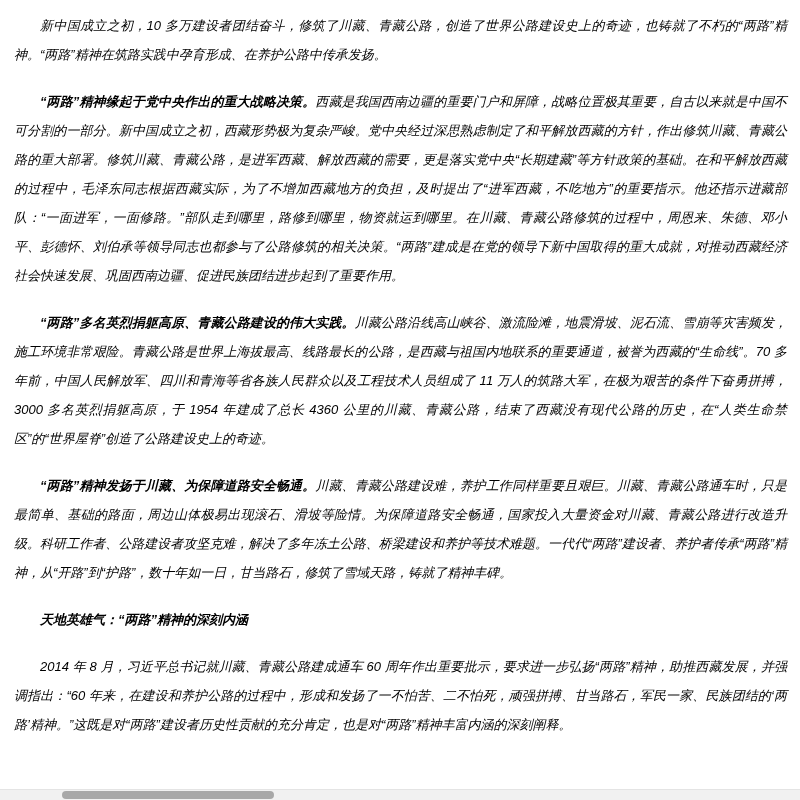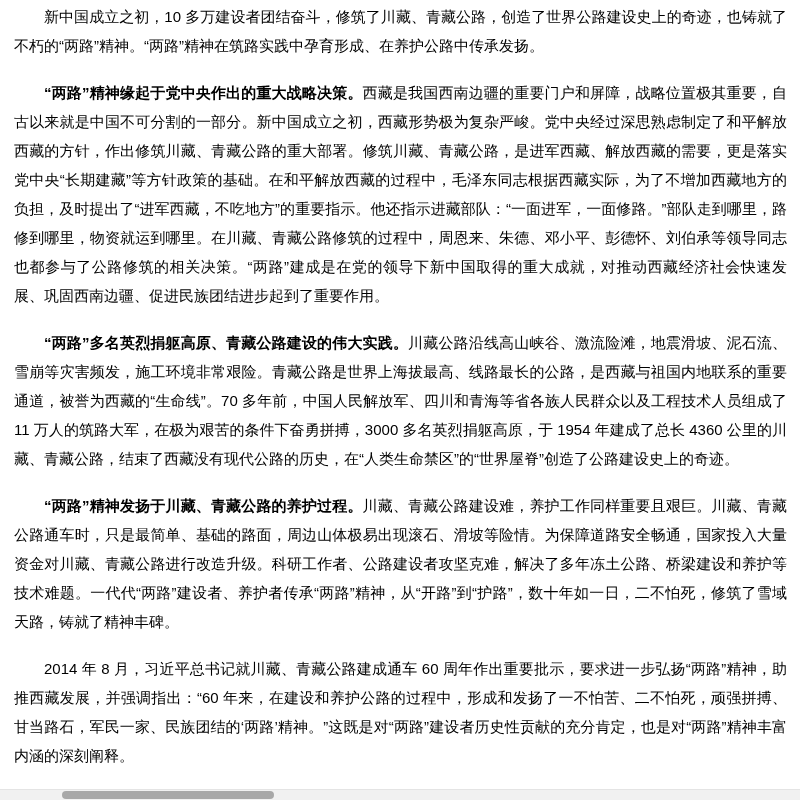--- a/index.html
+++ b/index.html
@@ -12,25 +12,26 @@
     background: #ffffff;
     overflow: hidden;
     position: relative;
     font-family: "Liberation Sans", "DejaVu Sans", sans-serif;
     color: #000000;
   }
   .doc {
     padding: 2px 13px 0 14px;
   }
   .para {
-    font-size: 15px;
+    font-size: 13px;
     line-height: 29px;
     text-align: justify;
     text-indent: 2em;
-    margin: 0 0 18px 0;
+    margin: 9px 0 18px 0;
+    font-style: italic;
   }
   .para b {
     font-weight: bold;
   }
   .para.heading {
     font-weight: bold;
     text-align: left;
   }
   .hscrollbar {
     position: absolute;
@@ -55,22 +56,23 @@
 <body>
 
 <div class="doc">
 
   <p class="para"><b></b><span>新中国成立之初，10 多万建设者团结奋斗，修筑了川藏、青藏公路，创造了世界公路建设史上的奇迹，也铸就了不朽的“两路”精神。“两路”精神在筑路实践中孕育形成、在养护公路中传承发扬。</span></p>
 
   <p class="para"><b>“两路”精神缘起于党中央作出的重大战略决策。</b><span>西藏是我国西南边疆的重要门户和屏障，战略位置极其重要，自古以来就是中国不可分割的一部分。新中国成立之初，西藏形势极为复杂严峻。党中央经过深思熟虑制定了和平解放西藏的方针，作出修筑川藏、青藏公路的重大部署。修筑川藏、青藏公路，是进军西藏、解放西藏的需要，更是落实党中央“长期建藏”等方针政策的基础。在和平解放西藏的过程中，毛泽东同志根据西藏实际，为了不增加西藏地方的负担，及时提出了“进军西藏，不吃地方”的重要指示。他还指示进藏部队：“一面进军，一面修路。”部队走到哪里，路修到哪里，物资就运到哪里。在川藏、青藏公路修筑的过程中，周恩来、朱德、邓小平、彭德怀、刘伯承等领导同志也都参与了公路修筑的相关决策。“两路”建成是在党的领导下新中国取得的重大成就，对推动西藏经济社会快速发展、巩固西南边疆、促进民族团结进步起到了重要作用。</span></p>
 
   <p class="para"><b>“两路”多名英烈捐躯高原、青藏公路建设的伟大实践。</b><span>川藏公路沿线高山峡谷、激流险滩，地震滑坡、泥石流、雪崩等灾害频发，施工环境非常艰险。青藏公路是世界上海拔最高、线路最长的公路，是西藏与祖国内地联系的重要通道，被誉为西藏的“生命线”。70 多年前，中国人民解放军、四川和青海等省各族人民群众以及工程技术人员组成了 11 万人的筑路大军，在极为艰苦的条件下奋勇拼搏，3000 多名英烈捐躯高原，于 1954 年建成了总长 4360 公里的川藏、青藏公路，结束了西藏没有现代公路的历史，在“人类生命禁区”的“世界屋脊”创造了公路建设史上的奇迹。</span></p>
 
-  <p class="para"><b>“两路”精神发扬于川藏、青藏公路的养护过程。</b><span>川藏、青藏公路建设难，养护工作同样重要且艰巨。川藏、青藏公路通车时，只是最简单、基础的路面，周边山体极易出现滚石、滑坡等险情。为保障道路安全畅通，国家投入大量资金对川藏、青藏公路进行改造升级。科研工作者、公路建设者攻坚克难，解决了多年冻土公路、桥梁建设和养护等技术难题。一代代“两路”建设者、养护者传承“两路”精神，从“开路”到“护路”，数十年如一日，二不怕死，修筑了雪域天路，铸就了精神丰碑。</span></p>
+  <p class="para"><b>“两路”精神发扬于川藏、为保障道路安全畅通。</b><span>川藏、青藏公路建设难，养护工作同样重要且艰巨。川藏、青藏公路通车时，只是最简单、基础的路面，周边山体极易出现滚石、滑坡等险情。为保障道路安全畅通，国家投入大量资金对川藏、青藏公路进行改造升级。科研工作者、公路建设者攻坚克难，解决了多年冻土公路、桥梁建设和养护等技术难题。一代代“两路”建设者、养护者传承“两路”精神，从“开路”到“护路”，数十年如一日，甘当路石，修筑了雪域天路，铸就了精神丰碑。</span></p>
 
+  <p class="para heading"><b>天地英雄气：“两路”精神的深刻内涵</b><span></span></p>
 
   <p class="para"><b></b><span>2014 年 8 月，习近平总书记就川藏、青藏公路建成通车 60 周年作出重要批示，要求进一步弘扬“两路”精神，助推西藏发展，并强调指出：“60 年来，在建设和养护公路的过程中，形成和发扬了一不怕苦、二不怕死，顽强拼搏、甘当路石，军民一家、民族团结的‘两路’精神。”这既是对“两路”建设者历史性贡献的充分肯定，也是对“两路”精神丰富内涵的深刻阐释。</span></p>
 
 </div>
 
 <div class="hscrollbar">
   <div class="hthumb"></div>
 </div>
 
 </body></html>

